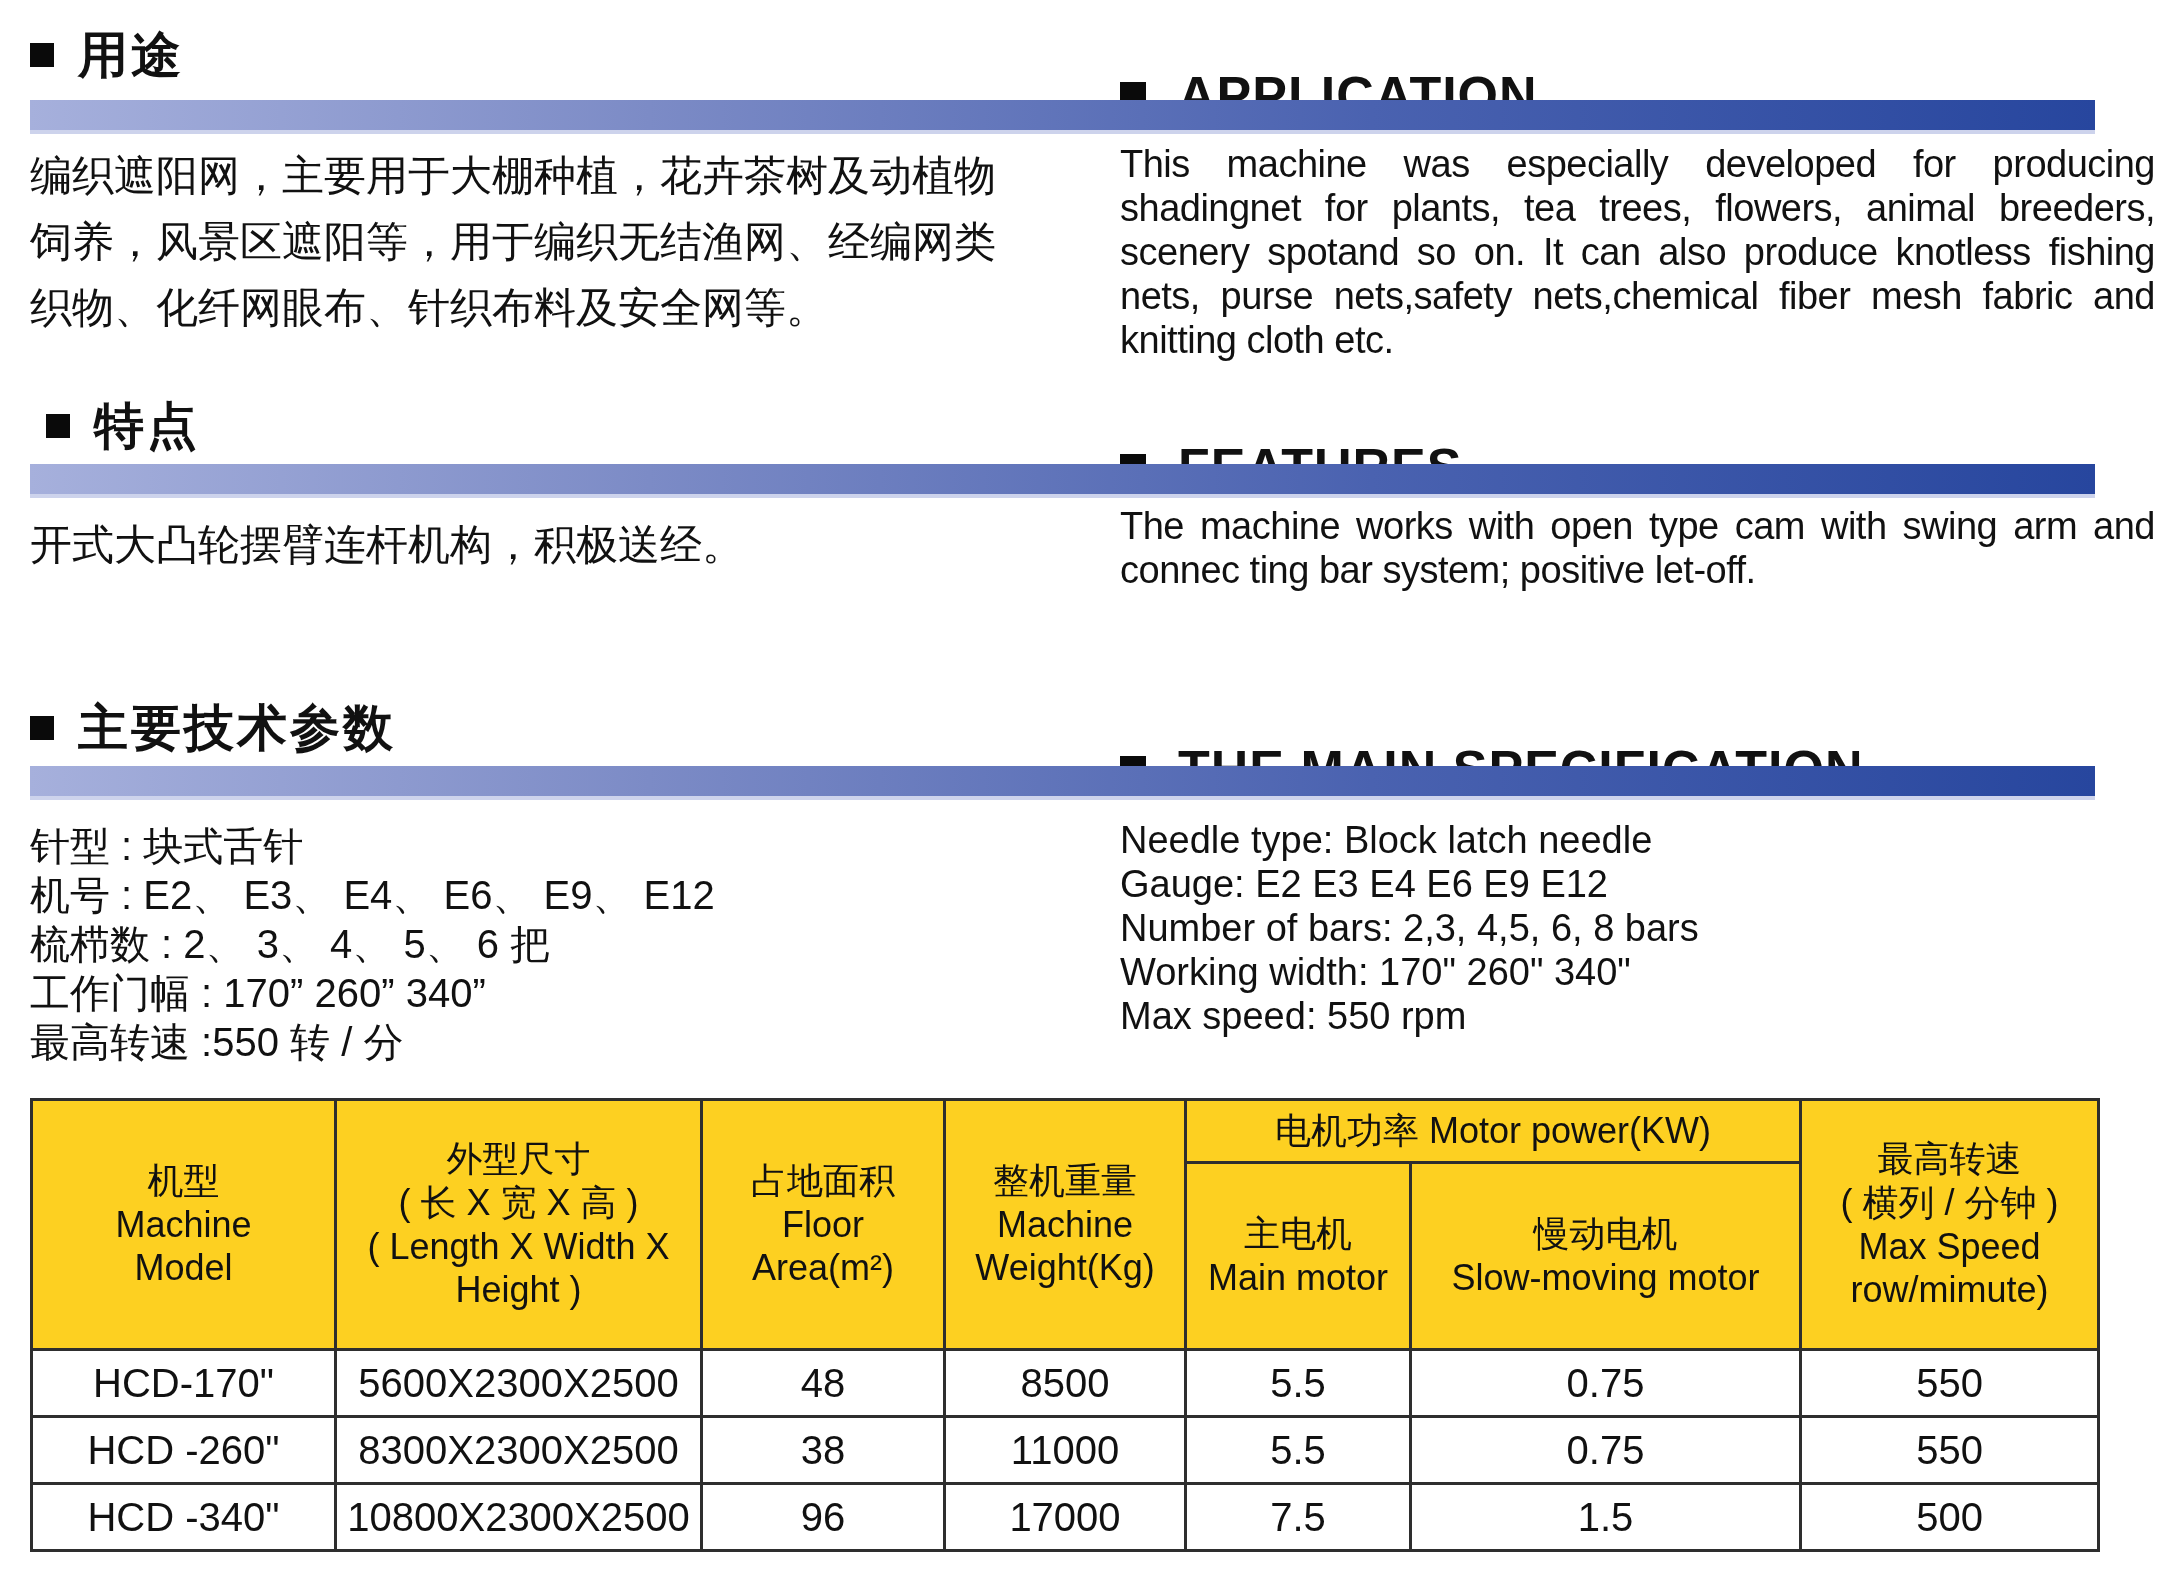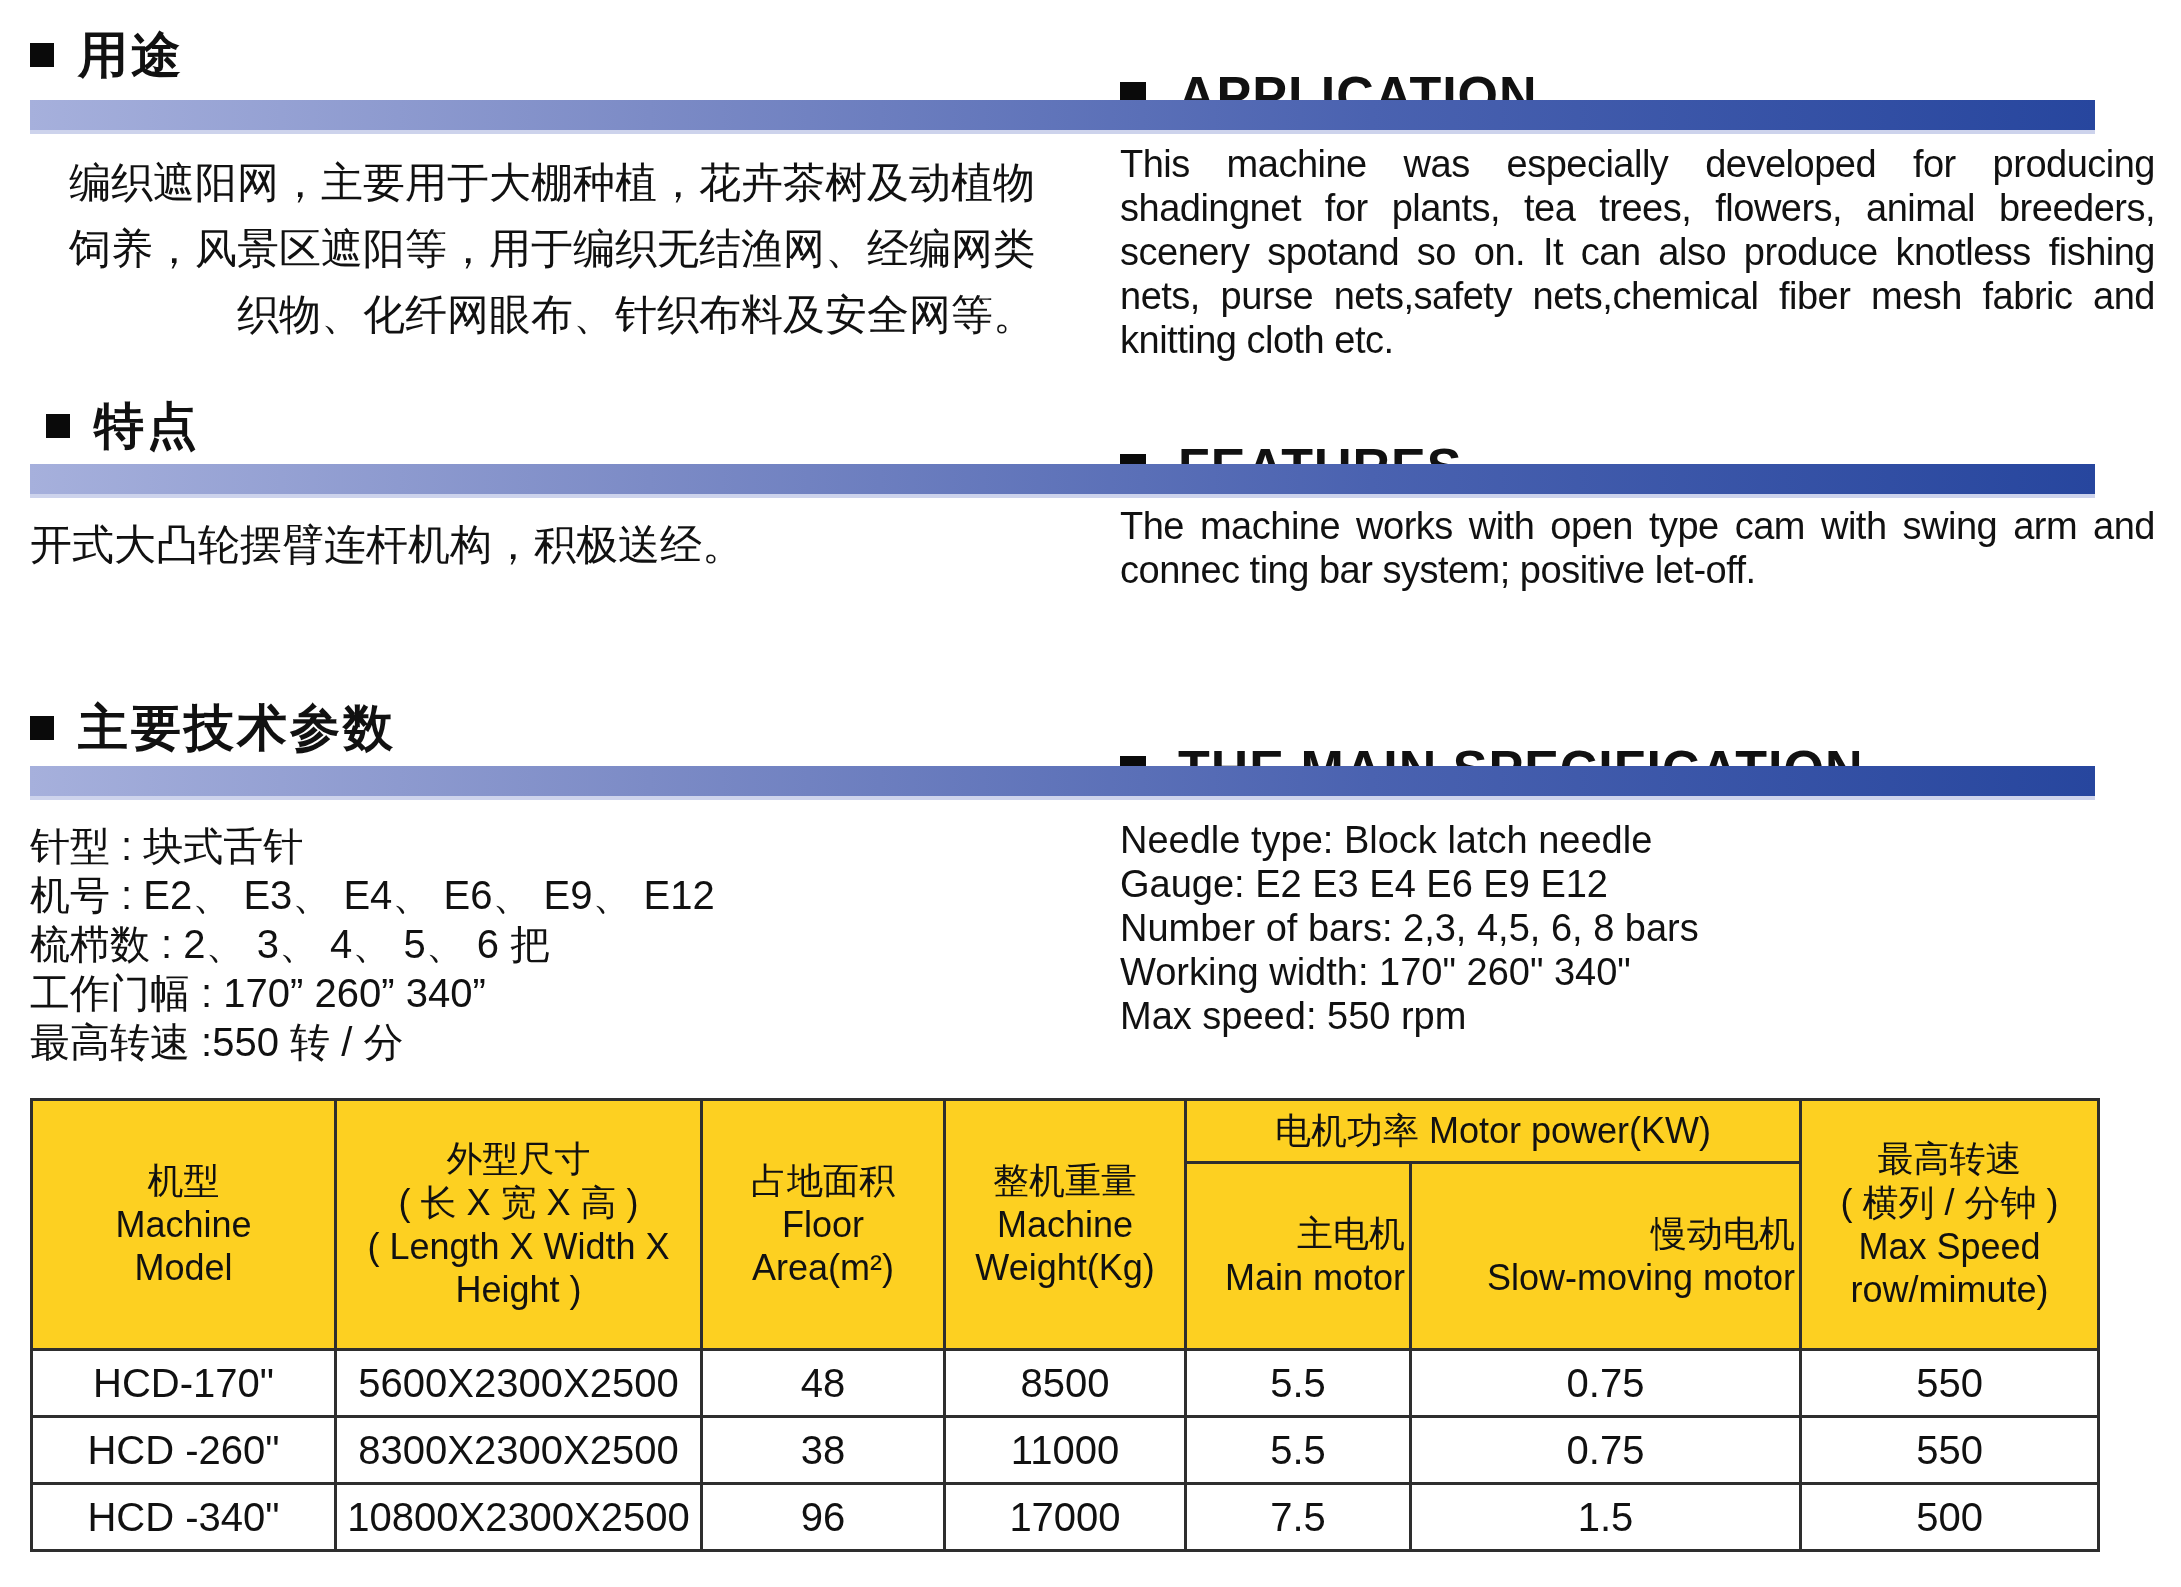--- a/index.html
+++ b/index.html
@@ -35,41 +35,41 @@
   table.spec {
     position:absolute; left:30px; top:1098px; width:2067px;
     border-collapse:collapse; table-layout:fixed;
   }
   .spec th, .spec td { border:3px solid #2e2e2e; }
   .spec th {
     background:#FDD021; font-weight:normal; font-size:36px; line-height:1.22;
     white-space:pre-line; text-align:center; vertical-align:middle; padding:6px 4px;
   }
   .spec thead tr.group th.gh { height:48px; }
-  .spec thead tr.subs th { height:172px;text-align:right; }
+  .spec thead tr.subs th { height:172px; }
   .spec td {
     background:#ffffff; font-size:40px; text-align:center; vertical-align:middle;
     height:62px; white-space:nowrap;
   }
 </style>
 </head>
 <body>
 
 <div class="page">
 
   <div class="hrow cn" style="left:30px; top:25px;">
     <span class="sq"></span>
     <span>用途</span>
   </div>
   <div class="hrow en" style="left:1120px; top:20px;">
     <span class="sq"></span>
     <span>APPLICATION</span>
   </div>
   <div class="bar" style="top:100px;"></div>
-  <div class="para cn" style="top:150px;text-align:right;">编织遮阳网，主要用于大棚种植，花卉茶树及动植物饲养，风景区遮阳等，用于编织无结渔网、经编网类织物、化纤网眼布、针织布料及安全网等。</div>
+  <div class="para cn" style="top:143px;">编织遮阳网，主要用于大棚种植，花卉茶树及动植物饲养，风景区遮阳等，用于编织无结渔网、经编网类织物、化纤网眼布、针织布料及安全网等。</div>
   <div class="para en" style="top:142px;">This machine was especially developed for producing shadingnet for plants, tea trees, flowers, animal breeders, scenery spotand so on. It can also produce knotless fishing nets, purse nets,safety nets,chemical fiber mesh fabric and knitting cloth etc.</div>
 
   <div class="hrow cn" style="left:46px; top:396px;">
     <span class="sq"></span>
     <span>特点</span>
   </div>
   <div class="hrow en" style="left:1120px; top:392px;">
     <span class="sq"></span>
     <span>FEATURES</span>
   </div>

